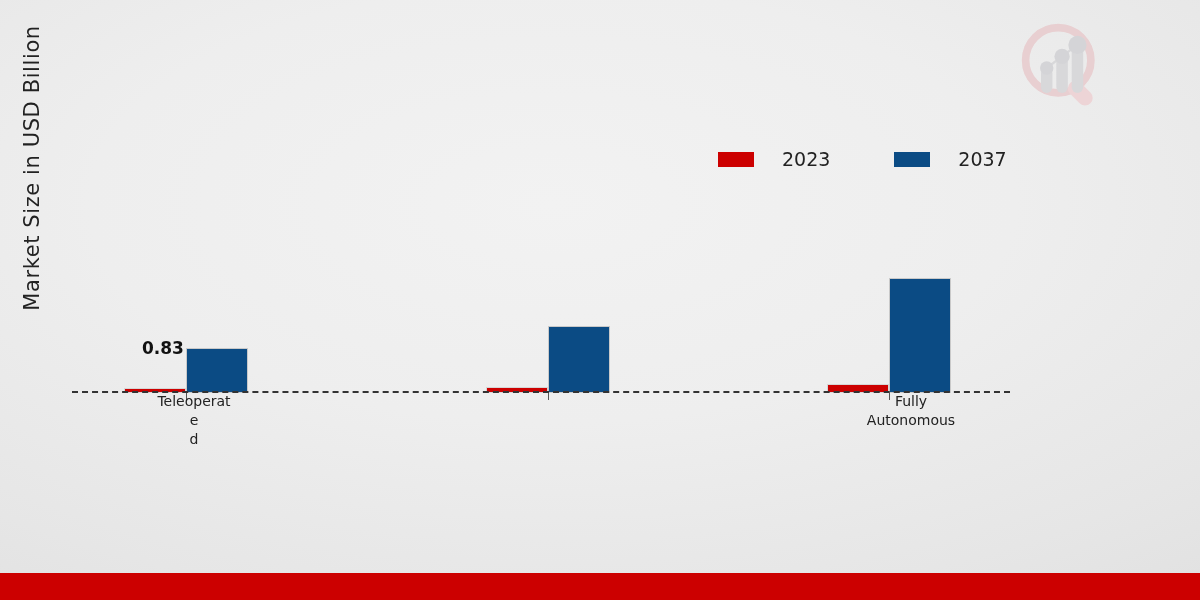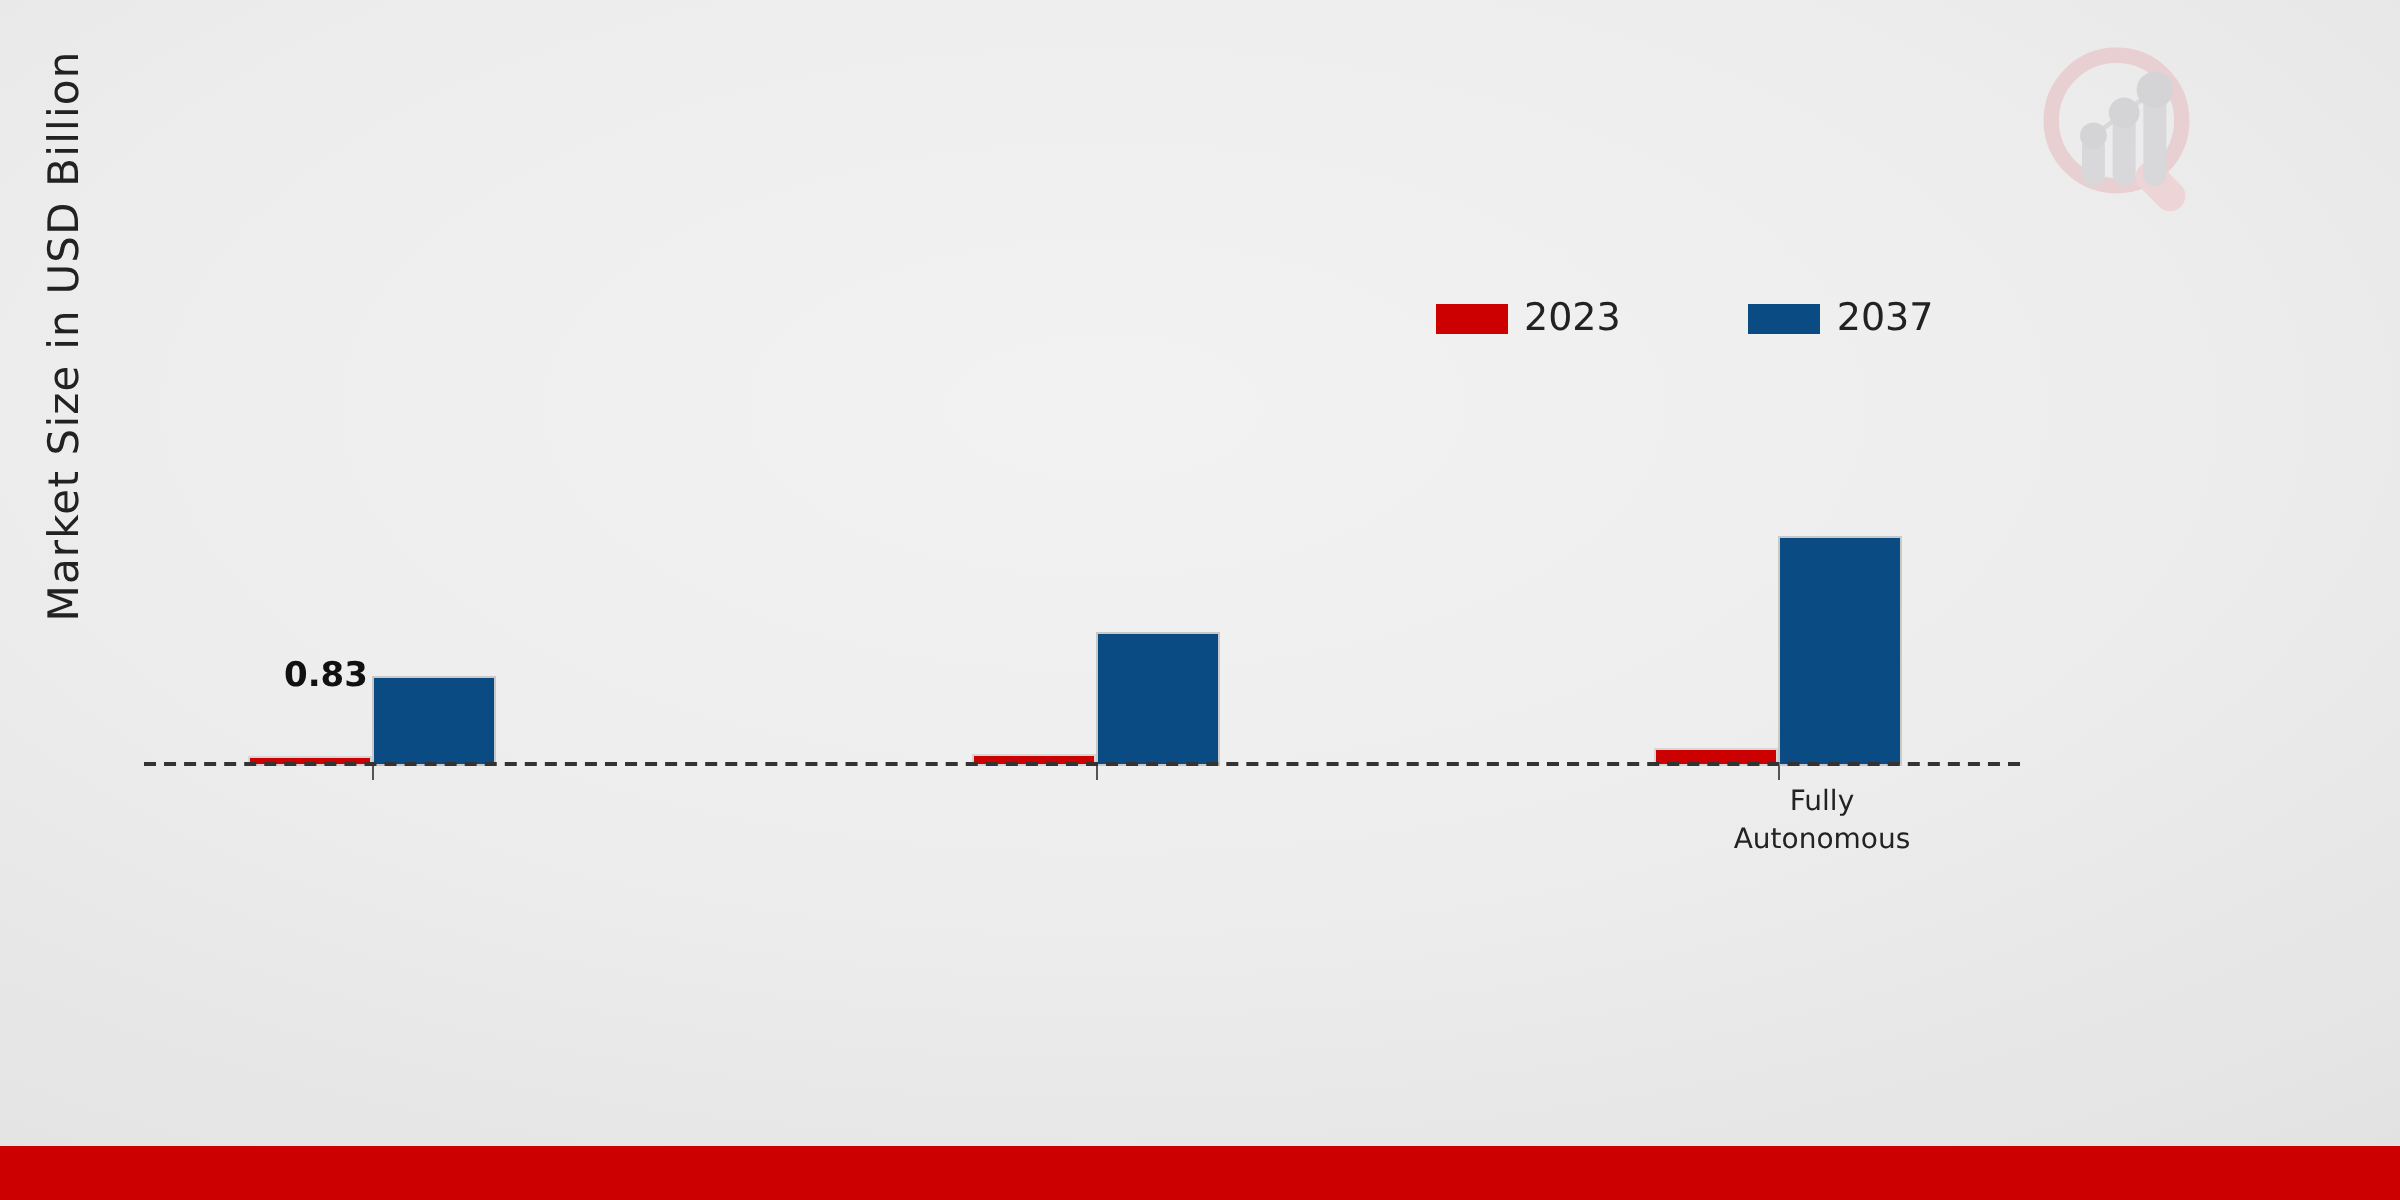--- a/index.html
+++ b/index.html
@@ -69,38 +69,38 @@
     position: absolute;
     left: 718px;
     top: 148px;
     display: flex;
     align-items: center;
     gap: 64px;
   }
   .legend-item {
     display: flex;
     align-items: center;
-    gap: 8px;
+    gap: 28px;
   }
   .legend-swatch {
     width: 36px;
     height: 15px;
     display: inline-block;
   }
   .legend-label {
     font-size: 19px;
     color: #222222;
     font-family: "DejaVu Sans", sans-serif;
   }
 
   
   .plot-area {
     position: absolute;
     left: 72px;
-    top: 168px;
+    top: 178px;
     width: 938px;
     height: 215px;
     text-align: center;
   }
   .baseline {
     position: absolute;
     left: 0;
     bottom: 0;
     width: 938px;
     height: 0;
@@ -224,20 +224,24 @@
 
     <div class="group" style="left:755px;">
       <div class="bar bar-2023" style="height:9px;"></div>
       <div class="bar bar-2032" style="height:115px;"></div>
     </div>
     <div class="tick" style="left:817px;"></div>
 
     <div class="baseline"></div>
   </div>
 
+  <div class="cat-label" style="left:156px;">
+    <div>Teleoperate</div>
+    <div>d</div>
+  </div>
 
 
   <div class="cat-label" style="left:851px; width:120px;">
     <div>Fully</div>
     <div>Autonomous</div>
   </div>
 
   <div class="footer-bar"></div>
 
 </div>

